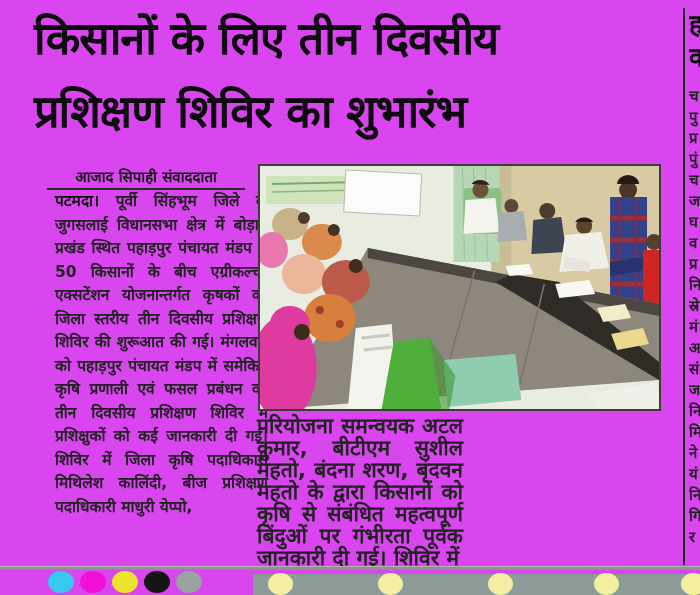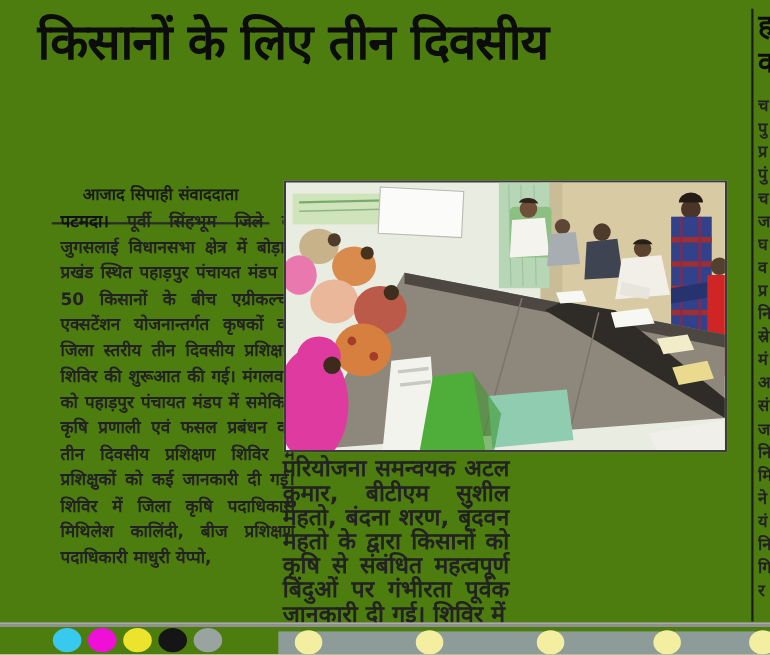--- a/index.html
+++ b/index.html
@@ -1,31 +1,31 @@
 <!DOCTYPE html>
 <html><head>
 <meta charset="utf-8">
 <style>
   html,body{margin:0;padding:0;background:#ffffff;}
   .page{
     position:relative;width:700px;height:595px;overflow:hidden;
-    background:#4d7c0f;
+    background:#d946ef;
     font-family:"DejaVu Sans","Liberation Sans",sans-serif;
     color:#101010;
   }
   .headline{
     position:absolute;left:34px;top:2px;width:648px;margin:0;
     font-size:45px;font-weight:800;line-height:73px;letter-spacing:-1px;
     color:#0c0c0c;white-space:nowrap;
   }
   .headline .hl{display:block;}
   .byline{
     position:absolute;left:47px;top:166px;width:198px;
     font-size:15px;font-weight:700;text-align:center;
-    border-bottom:2px solid #2a2a2a;padding-bottom:16px;color:#1a1a1a;
+    border-bottom:2px solid #2a2a2a;padding-bottom:2px;color:#1a1a1a;
   }
   .col{
     position:absolute;text-align:justify;font-weight:600;color:#222;
   }
   .col-left{left:55px;top:190px;width:213px;font-size:15.5px;line-height:23.5px;}
   .col-left .lead{font-weight:800;color:#111;}
   .col-mid{left:257px;top:415px;width:206px;font-size:21px;line-height:22px;}
   .col-right{left:470px;top:415px;width:196px;font-size:15.5px;line-height:22px;}
   .photo{
     position:absolute;left:258px;top:164px;width:399px;height:243px;
@@ -47,20 +47,21 @@
   .bdot:nth-child(4){left:341px;}
   .bdot:nth-child(5){left:428px;}
 </style>
 </head>
 <body>
 
 <div class="page">
 
   <h1 class="headline">
     <span class="hl">किसानों के लिए तीन दिवसीय</span>
+    <span class="hl">प्रशिक्षण शिविर का शुभारंभ</span>
   </h1>
 
   <div class="vrule"></div>
 
   <div class="adjacent">
     <div class="adj-head">ह
 क</div>
     <div class="adj-body">च
 पु
 प्र

